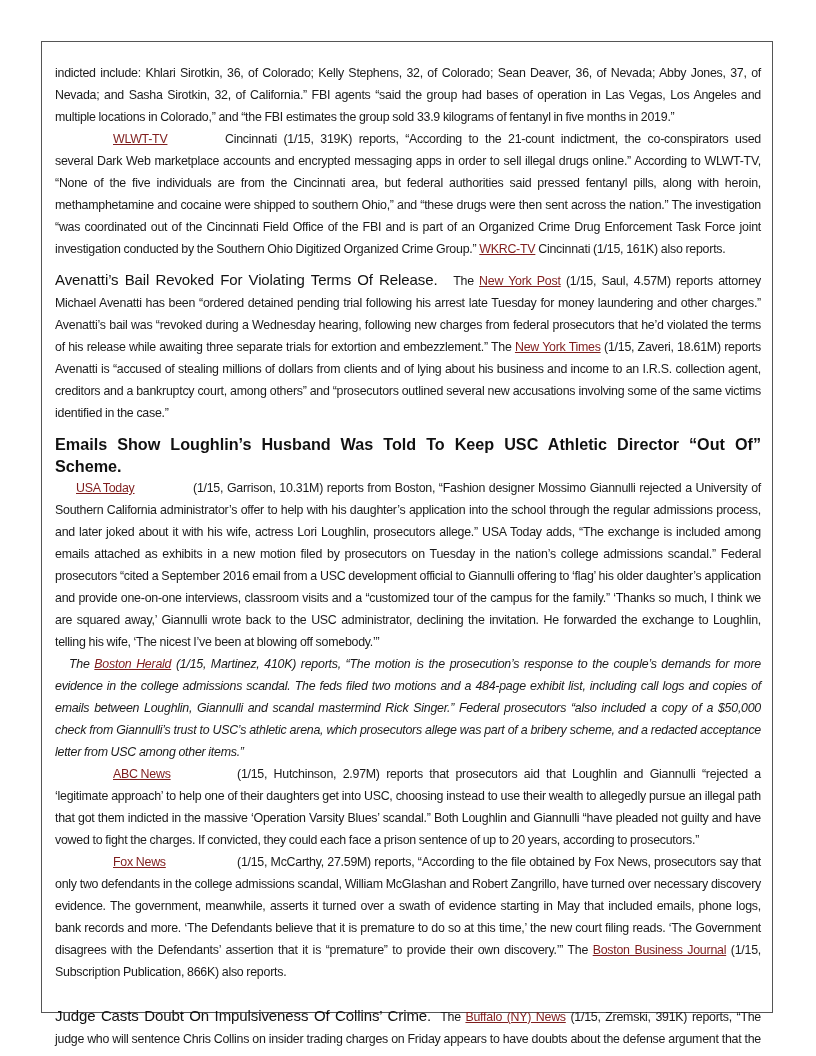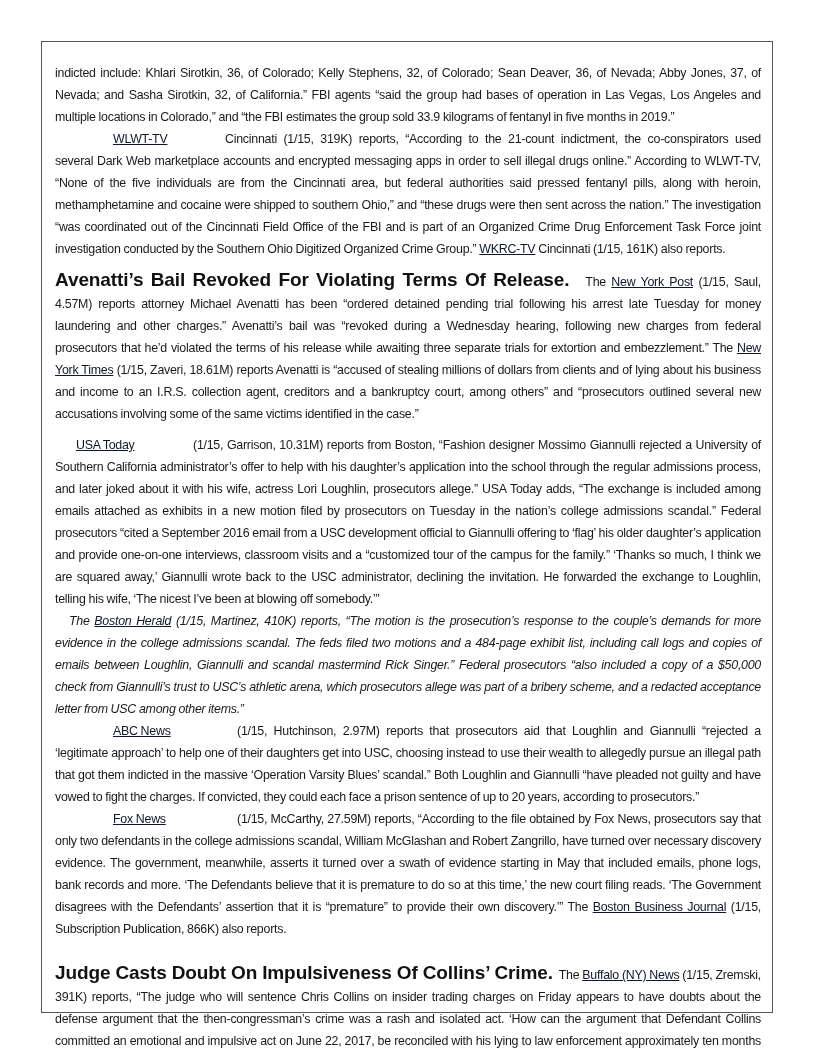--- a/index.html
+++ b/index.html
@@ -12,44 +12,45 @@
     position: absolute; left: 55px; top: 62px; width: 706px;
     font-family: "Liberation Sans", sans-serif;
     font-size: 12.4px; line-height: 22px; color: #1a1a1a;
     text-align: justify; letter-spacing: -0.25px; word-spacing: -0.3px;
   }
   p { margin: 0; }
   .indent { text-indent: 14px; font-style: italic; }
   .tabbed .lead { display: inline-block; width: 112px; padding-left: 58px; text-indent: 0; }
   .tabbed.tab2 .lead { width: 117px; padding-left: 0; margin-left: 21px; }
   .tabbed { text-indent: 0; }
-  a { color: #0f172a; text-decoration: underline; cursor: pointer; }
+  a { color: #7f1d1d; text-decoration: underline; cursor: pointer; }
   .story { margin-top: 9px; }
   .headline {
-    font-weight: bold; font-size: 19px; letter-spacing: -0.1px; color: #111;
+    font-weight: normal; font-size: 15px; letter-spacing: -0.1px; color: #111;
   }
   .headline-block { display: block; font-weight: bold; font-size: 16.2px; text-align: justify; text-align-last: justify; color: #111; letter-spacing: 0px; }
 </style>
 </head>
 <body>
 
 <div class="frame"></div>
 
 <div class="content">
 
   <section>
     <p><span>indicted include: Khlari Sirotkin, 36, of Colorado; Kelly Stephens, 32, of Colorado; Sean Deaver, 36, of Nevada; Abby Jones, 37, of Nevada; and Sasha Sirotkin, 32, of California.” FBI agents “said the group had bases of operation in Las Vegas, Los Angeles and multiple locations in Colorado,” and “the FBI estimates the group sold 33.9 kilograms of fentanyl in five months in 2019.”</span></p>
     <p class="tabbed"><span class="lead"><a>WLWT-TV</a></span><span>Cincinnati (1/15, 319K) reports, “According to the 21-count indictment, the co-conspirators used several Dark Web marketplace accounts and encrypted messaging apps in order to sell illegal drugs online.” According to WLWT-TV, “None of the five individuals are from the Cincinnati area, but federal authorities said pressed fentanyl pills, along with heroin, methamphetamine and cocaine were shipped to southern Ohio,” and “these drugs were then sent across the nation.” The investigation “was coordinated out of the Cincinnati Field Office of the FBI and is part of an Organized Crime Drug Enforcement Task Force joint investigation conducted by the Southern Ohio Digitized Organized Crime Group.”</span> <a>WKRC-TV</a> <span>Cincinnati (1/15, 161K) also reports.</span></p>
   </section>
 
   <section class="story">
     <p><span class="headline">Avenatti’s Bail Revoked For Violating Terms Of Release.</span>&nbsp;&nbsp; <span>The</span> <a>New York Post</a> <span>(1/15, Saul, 4.57M) reports attorney Michael Avenatti has been “ordered detained pending trial following his arrest late Tuesday for money laundering and other charges.” Avenatti’s bail was “revoked during a Wednesday hearing, following new charges from federal prosecutors that he’d violated the terms of his release while awaiting three separate trials for extortion and embezzlement.” The</span> <a>New York Times</a> <span>(1/15, Zaveri, 18.61M) reports Avenatti is “accused of stealing millions of dollars from clients and of lying about his business and income to an I.R.S. collection agent, creditors and a bankruptcy court, among others” and “prosecutors outlined several new accusations involving some of the same victims identified in the case.”</span></p>
   </section>
 
   <section class="story">
+    <span class="headline-block">Emails Show Loughlin’s Husband Was Told To Keep USC Athletic Director “Out Of” Scheme.</span>
     <p class="tabbed tab2"><span class="lead"><a>USA Today</a></span><span>(1/15, Garrison, 10.31M) reports from Boston, “Fashion designer Mossimo Giannulli rejected a University of Southern California administrator’s offer to help with his daughter’s application into the school through the regular admissions process, and later joked about it with his wife, actress Lori Loughlin, prosecutors allege.” USA Today adds, “The exchange is included among emails attached as exhibits in a new motion filed by prosecutors on Tuesday in the nation’s college admissions scandal.” Federal prosecutors “cited a September 2016 email from a USC development official to Giannulli offering to ‘flag’ his older daughter’s application and provide one-on-one interviews, classroom visits and a “customized tour of the campus for the family.” ‘Thanks so much, I think we are squared away,’ Giannulli wrote back to the USC administrator, declining the invitation. He forwarded the exchange to Loughlin, telling his wife, ‘The nicest I’ve been at blowing off somebody.’”</span></p>
     <p class="indent"><span>The</span> <a>Boston Herald</a> <span>(1/15, Martinez, 410K) reports, “The motion is the prosecution’s response to the couple’s demands for more evidence in the college admissions scandal. The feds filed two motions and a 484-page exhibit list, including call logs and copies of emails between Loughlin, Giannulli and scandal mastermind Rick Singer.” Federal prosecutors “also included a copy of a $50,000 check from Giannulli’s trust to USC’s athletic arena, which prosecutors allege was part of a bribery scheme, and a redacted acceptance letter from USC among other items.”</span></p>
     <p class="tabbed"><span class="lead" style="width:124px"><a>ABC News</a></span><span>(1/15, Hutchinson, 2.97M) reports that prosecutors aid that Loughlin and Giannulli “rejected a ‘legitimate approach’ to help one of their daughters get into USC, choosing instead to use their wealth to allegedly pursue an illegal path that got them indicted in the massive ‘Operation Varsity Blues’ scandal.” Both Loughlin and Giannulli “have pleaded not guilty and have vowed to fight the charges. If convicted, they could each face a prison sentence of up to 20 years, according to prosecutors.”</span></p>
     <p class="tabbed"><span class="lead" style="width:124px"><a>Fox News</a></span><span>(1/15, McCarthy, 27.59M) reports, “According to the file obtained by Fox News, prosecutors say that only two defendants in the college admissions scandal, William McGlashan and Robert Zangrillo, have turned over necessary discovery evidence. The government, meanwhile, asserts it turned over a swath of evidence starting in May that included emails, phone logs, bank records and more. ‘The Defendants believe that it is premature to do so at this time,’ the new court filing reads. ‘The Government disagrees with the Defendants’ assertion that it is “premature” to provide their own discovery.’” The</span> <a>Boston Business Journal</a> <span>(1/15, Subscription Publication, 866K) also reports.</span></p>
   </section>
 
   <section class="story" style="margin-top:22px">
     <p><span class="headline">Judge Casts Doubt On Impulsiveness Of Collins’ Crime.</span>&nbsp; <span>The</span> <a>Buffalo (NY) News</a> <span>(1/15, Zremski, 391K) reports, “The judge who will sentence Chris Collins on insider trading charges on Friday appears to have doubts about the defense argument that the then-congressman’s crime was a rash and isolated act. ‘How can the argument that Defendant Collins committed an emotional and impulsive act on June 22, 2017, be reconciled with his lying to law enforcement approximately ten months later?’ U.S. District Court Judge Vernon S. Broderick said in an order Wednesday.” The News adds, “That question highlighted more than five pages of inquiries the judge presented to both sides in the case, as well as the U.S. Probation Office. Collins, a Republican who lived in Clarence while serving in Congress, has pleaded guilty to charges of conspiracy to commit securities fraud and lying to an FBI agent.”</span></p>
   </section>
 

